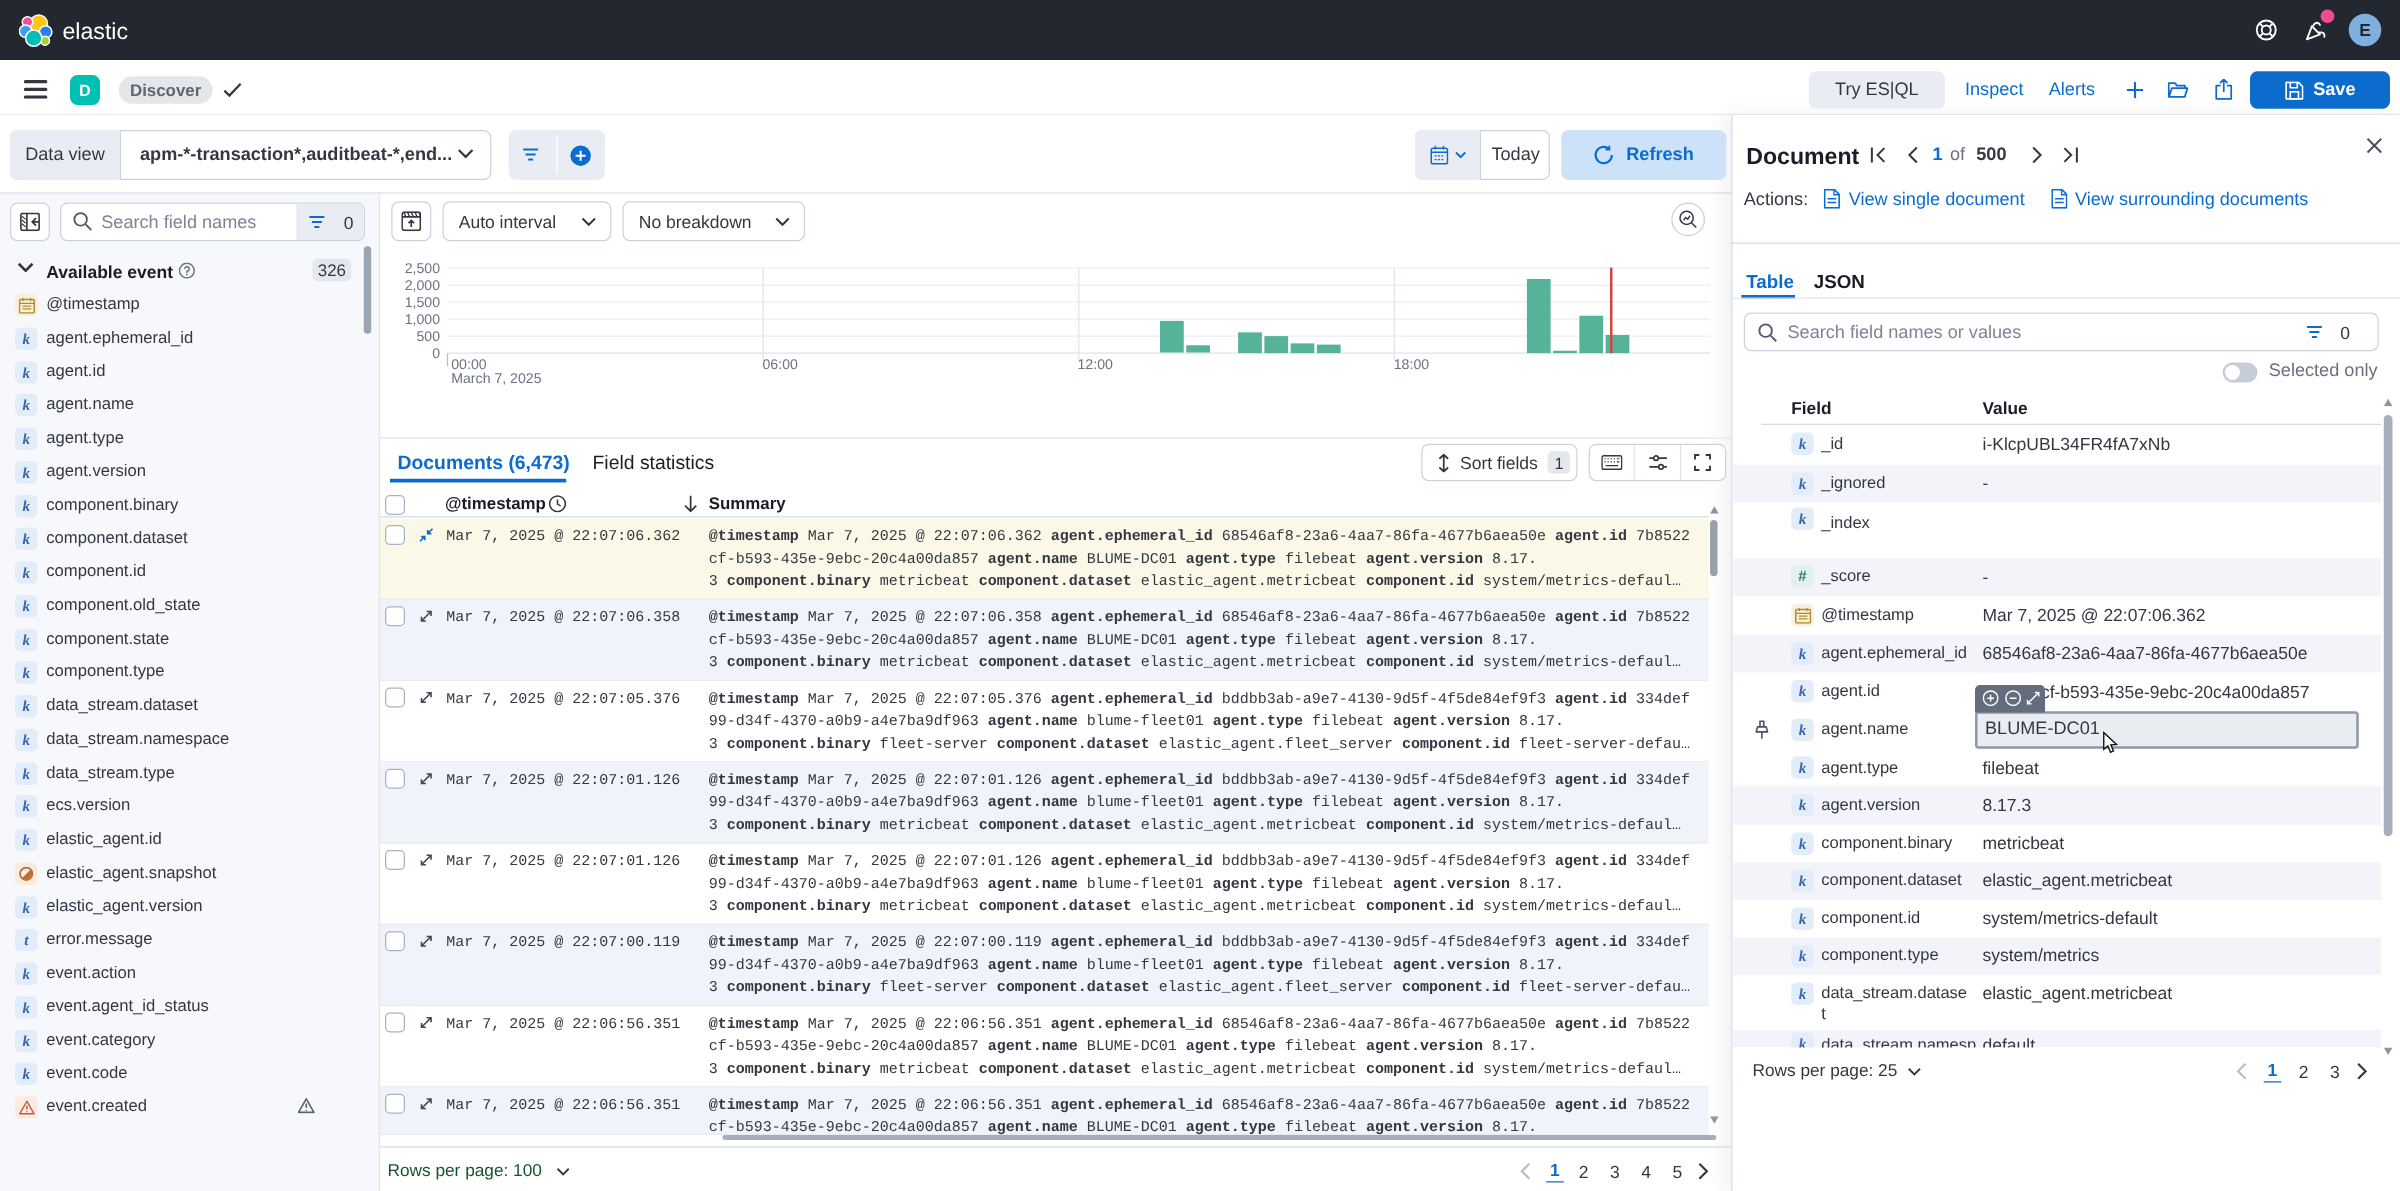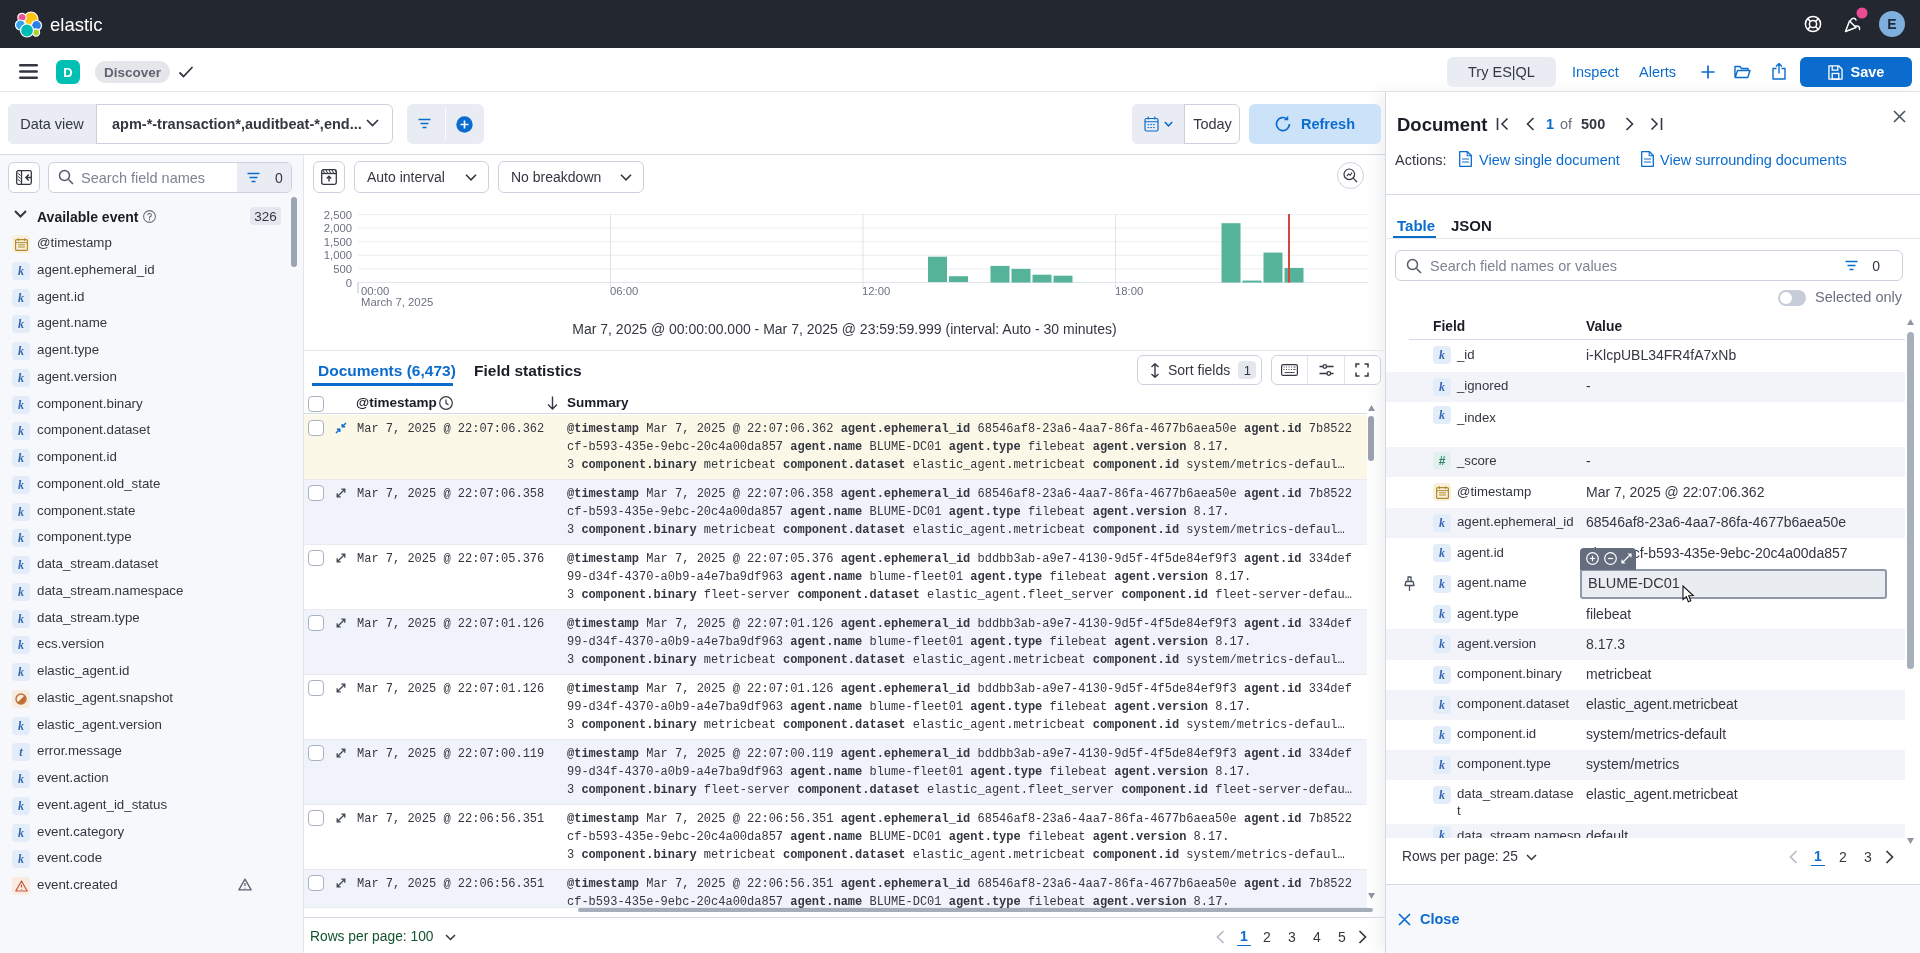--- a/index.html
+++ b/index.html
@@ -359,26 +359,25 @@
         <text x="48" y="81.5">0</text>
     </g>
     <g font-size="11.3" fill="#6a7180" font-family="Liberation Sans">
       <text x="57" y="90">00:00</text>
         <text x="57" y="101">March 7, 2025</text>
       <text x="306" y="90">06:00</text>
         <text x="558" y="90">12:00</text>
         <text x="811" y="90">18:00</text>
     </g>
   </svg>
-  <div class="abs" style="left:304px;top:321px;width:1081px;text-align:center;font-size:14px;color:#343741;">Mar 7, 2025 @ 00:00:00.000 - Mar 7, 2025 @ 23:59:59.999 (interval: Auto - 30 minutes)</div>
   <div class="abs" style="left:304px;top:350px;width:1081px;height:1px;background:#e3e6eb;"></div>
 
   <div class="abs" style="left:318px;top:362px;font-size:15.5px;font-weight:bold;color:#0b6cce;">Documents (6,473)</div>
   <div class="abs" style="left:312px;top:383px;width:141px;height:3px;background:#0b6cce;"></div>
-  <div class="abs" style="left:474px;top:362px;font-size:15.5px;font-weight:bold;color:#1a1d26;">Field statistics</div>
+  <div class="abs" style="left:474px;top:362px;font-size:15.5px;font-weight:normal;color:#1a1d26;">Field statistics</div>
   <div class="abs btn30 flex" style="left:1137px;top:355px;width:125px;">
     <svg style="margin-left:11px" width="12" height="15" viewBox="0 0 12 15" fill="none" stroke="#343741" stroke-width="1.4">
         <path d="M6 1 V14 M2.5 4 L6 0.8 L9.5 4 M2.5 11 L6 14.2 L9.5 11"></path>
       </svg>
     <span style="margin-left:7px;font-size:14px;color:#343741;">Sort fields</span>
     <div class="flex" style="margin-left:8px;width:18px;height:18px;background:#e4e7ed;border-radius:4px;justify-content:center;font-size:13px;color:#343741;">1</div>
   </div>
   <div class="abs btn30" style="left:1271px;top:355px;width:110px;"></div>
   <div class="abs" style="left:1307px;top:356px;width:1px;height:28px;background:#e0e4ec;"></div>
   <div class="abs" style="left:1344px;top:356px;width:1px;height:28px;background:#e0e4ec;"></div>
@@ -653,20 +652,14 @@
   <svg class="abs" style="left:1789px;top:850px" width="9" height="14" viewBox="0 0 9 14" fill="none" stroke="#b6bdc9" stroke-width="1.7">
       <path d="M7.5 1 L1.5 7 L7.5 13"></path>
     </svg>
   <div class="abs" style="left:1811px;top:848px;width:14px;text-align:center;font-size:14px;font-weight:bold;color:#0b6cce;border-bottom:1.5px solid #0b6cce;padding-bottom:1px;">1</div>
   <div class="abs" style="left:1836px;top:849px;width:14px;text-align:center;font-size:14px;color:#343741;">2</div>
   <div class="abs" style="left:1861px;top:849px;width:14px;text-align:center;font-size:14px;color:#343741;">3</div>
   <svg class="abs" style="left:1885px;top:850px" width="9" height="14" viewBox="0 0 9 14" fill="none" stroke="#343741" stroke-width="1.7">
       <path d="M1.5 1 L7.5 7 L1.5 13"></path>
     </svg>
 
-  <div class="abs flex" style="left:1386px;top:884px;width:534px;height:69px;background:#f7f8fb;border-top:1px solid #d3dae6;">
-    <svg style="margin-left:12px" width="13" height="13" viewBox="0 0 13 13" fill="none" stroke="#0b6cce" stroke-width="1.7">
-        <path d="M1 1 L12 12 M12 1 L1 12"></path>
-      </svg>
-    <span style="margin-left:9px;font-size:14.5px;font-weight:bold;color:#0b6cce;">Close</span>
-  </div>
 
 </div>
 
 </body></html>

